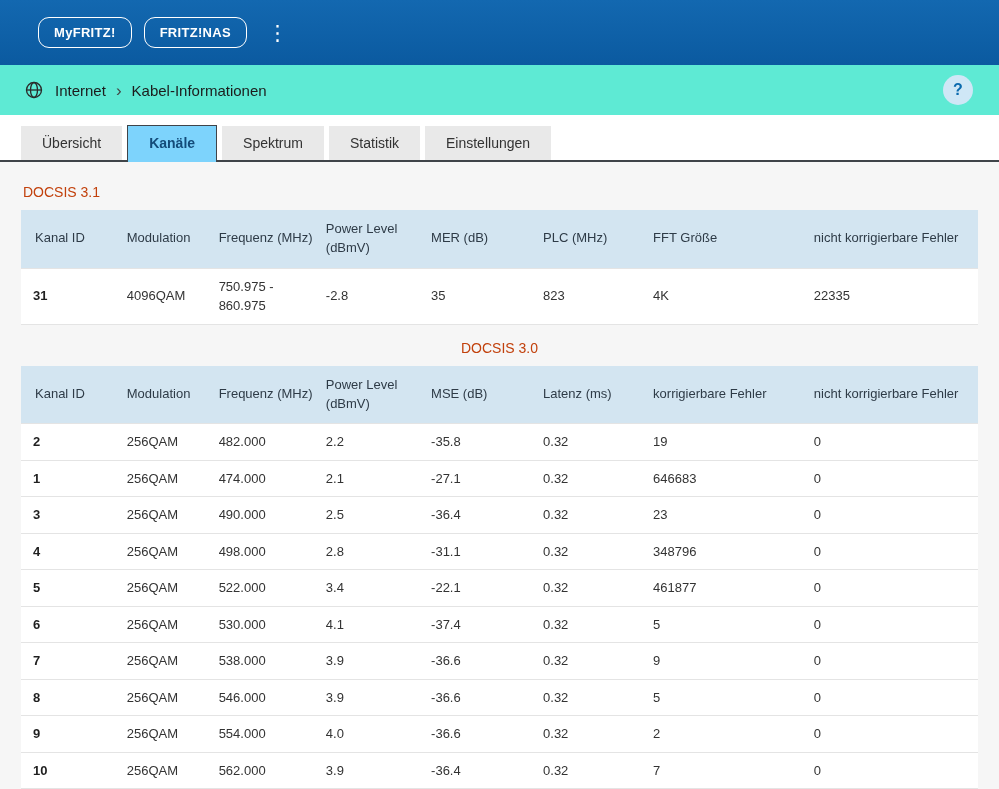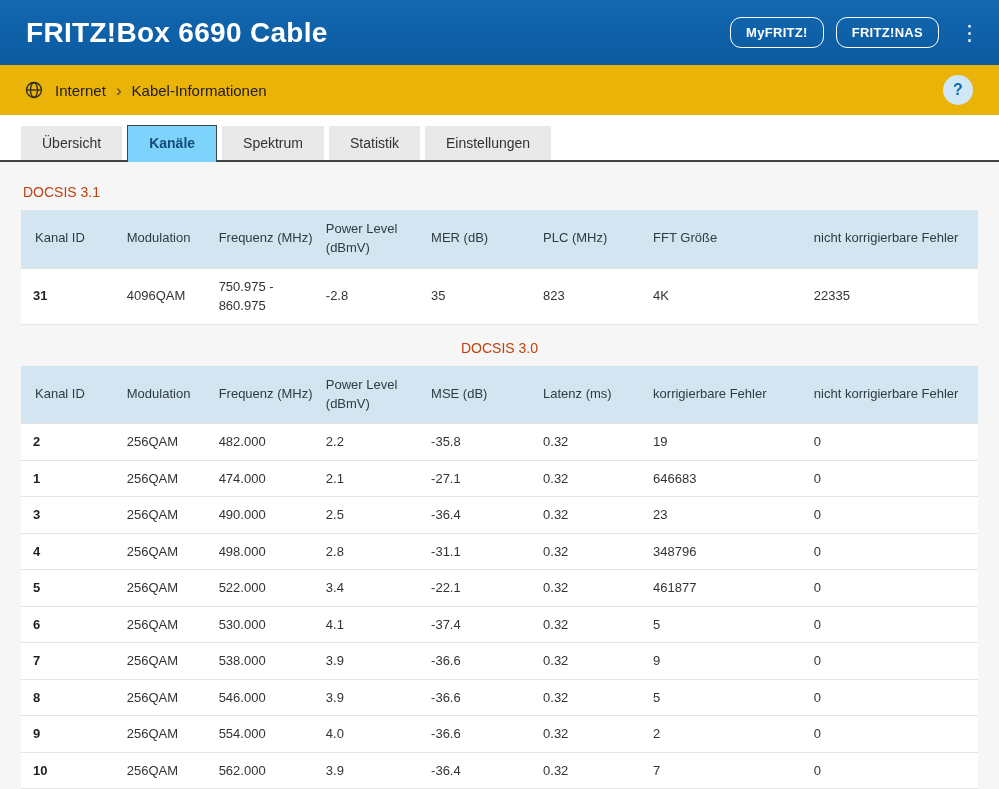--- a/index.html
+++ b/index.html
@@ -26,21 +26,21 @@
     padding: 7px 15px; border-radius: 11px; margin-left: 12px; cursor: pointer;
     letter-spacing: .3px;
   }
   .kebab {
     color: #fff; font-size: 21px; line-height: 1; margin-left: 20px;
     width: 18px; text-align: center; cursor: pointer; user-select: none;
   }
 
   
   .breadcrumb-bar {
-    background: #eab308; height: 50px; display: flex; align-items: center;
+    background: #5eead4; height: 50px; display: flex; align-items: center;
     padding: 0 24px; position: relative;
   }
   .globe { display: flex; margin-right: 11px; }
   .crumb { font-size: 15px; color: #1c1c1c; }
   .crumb.link { cursor: pointer; }
   .chev { color: #444; margin: 0 10px; font-size: 17px; line-height: 1; }
   .help-btn {
     position: absolute; right: 26px; top: 10px;
     width: 30px; height: 30px; border-radius: 50%;
     background: #cfe7f6; color: #0a6aae; font-weight: bold; font-size: 16px;
@@ -94,21 +94,20 @@
   }
   .chan-table td.col-id { font-weight: bold; color: #1f1f1f; }
   .chan-table tbody tr:last-child td { border-bottom: 1px solid #e4e4e4; }
 </style>
 </head>
 <body>
 
 <div class="page">
 
   <header class="topbar">
-    <div class="app-title">FRITZ!Box 6690 Cable</div>
     <div class="topbar-right">
       <button class="hdr-btn">MyFRITZ!</button>
       <button class="hdr-btn">FRITZ!NAS</button>
       <div class="kebab">⋮</div>
     </div>
   </header>
 
   <div class="breadcrumb-bar">
     <span class="globe">
       <svg width="20" height="20" viewBox="0 0 24 24" fill="none" stroke="#2b2b2b" stroke-width="1.6">

